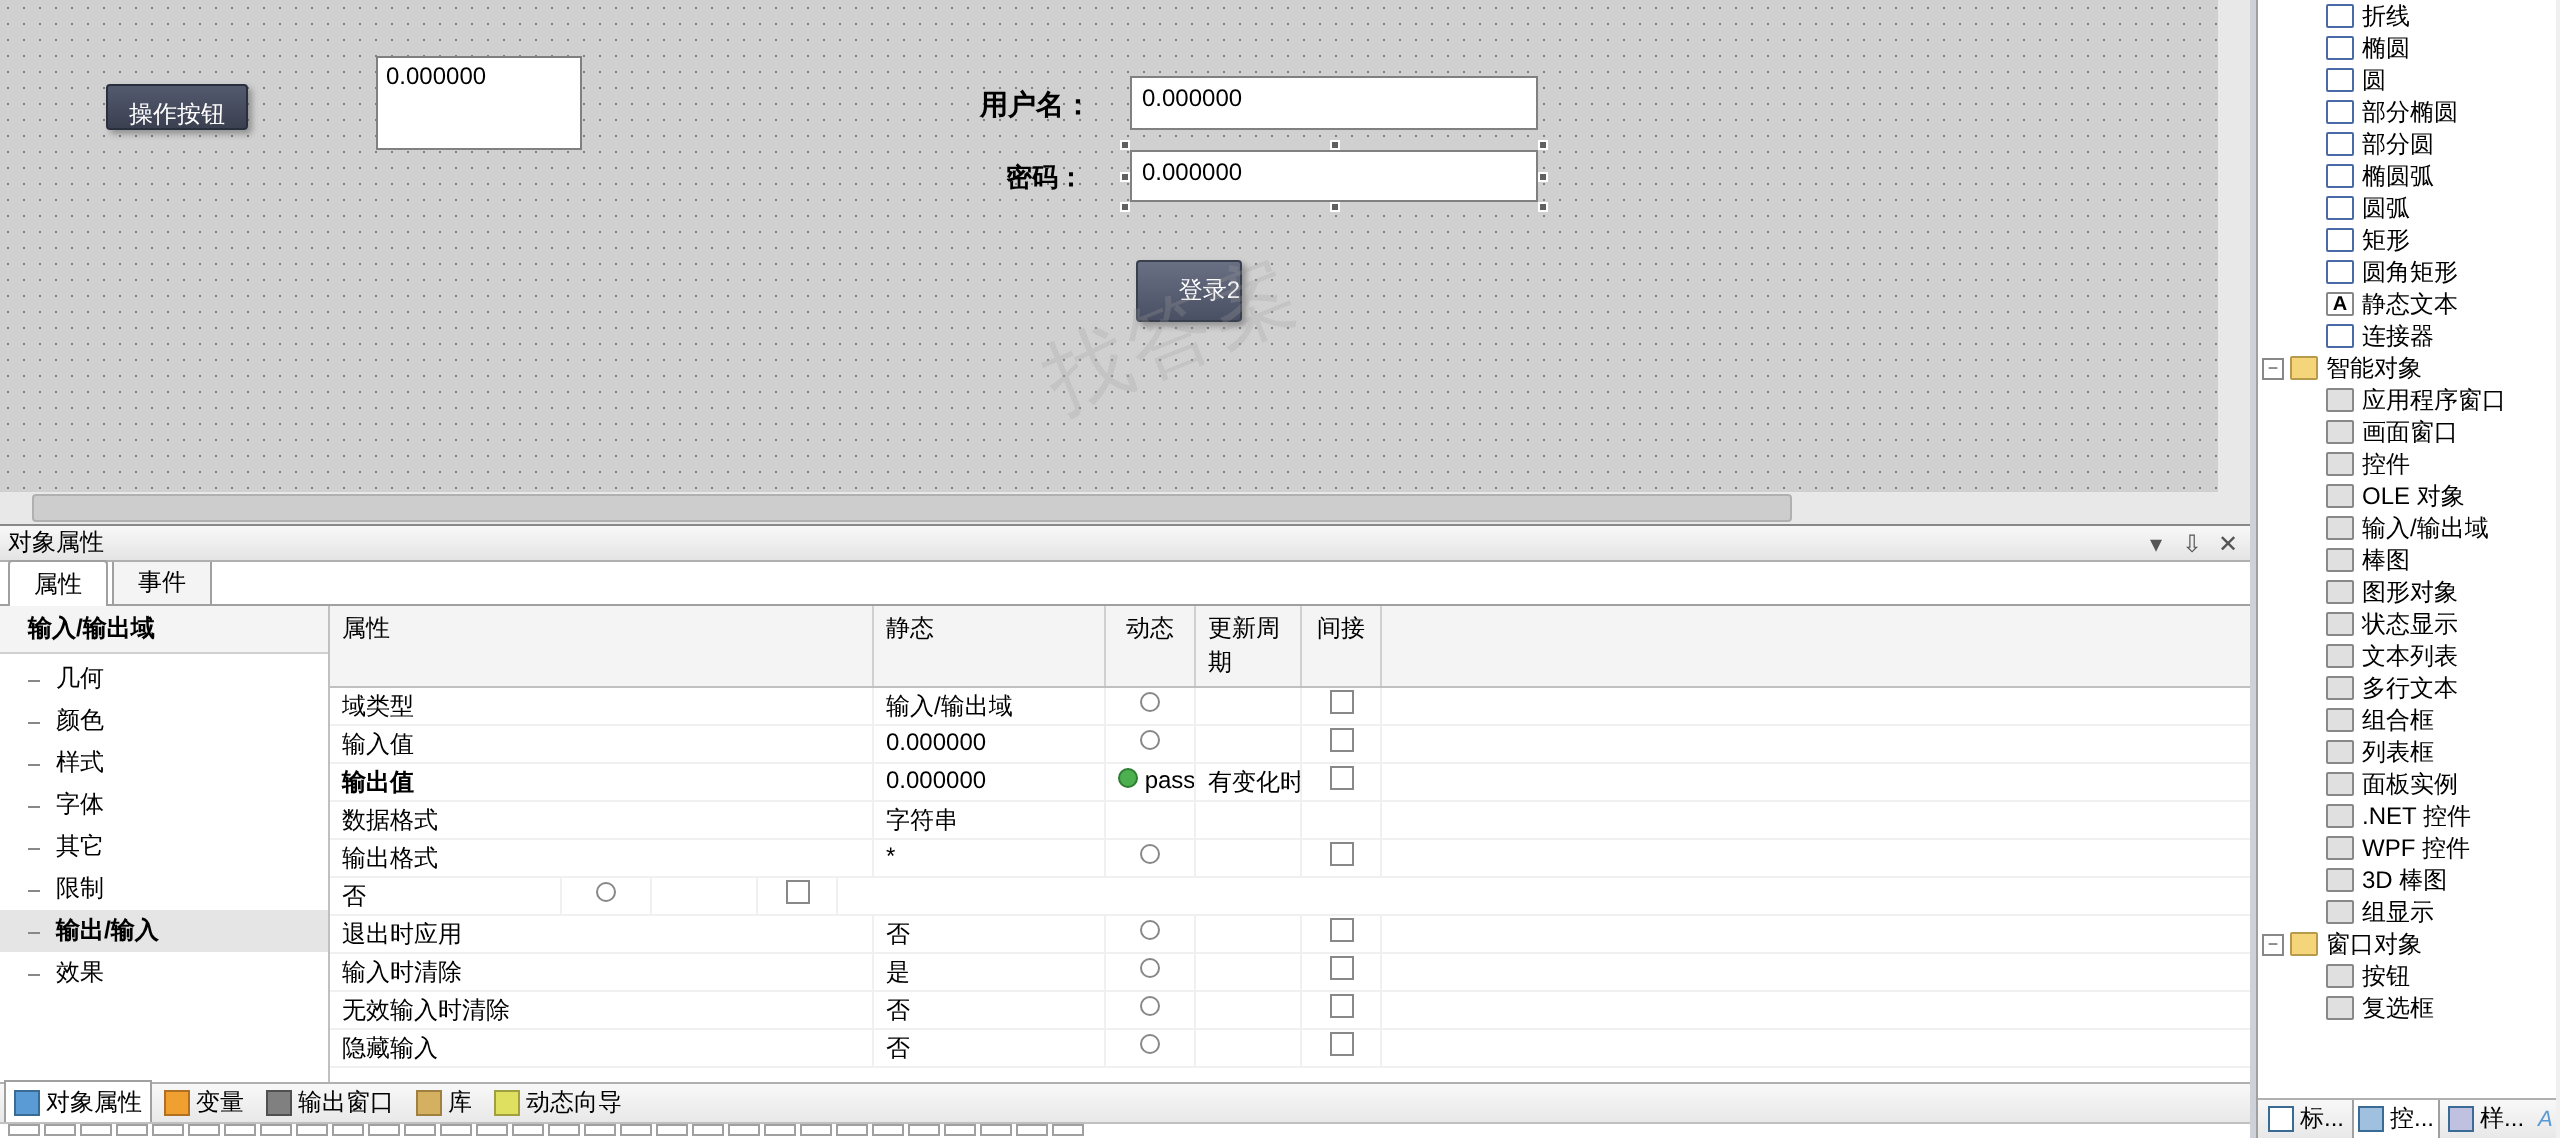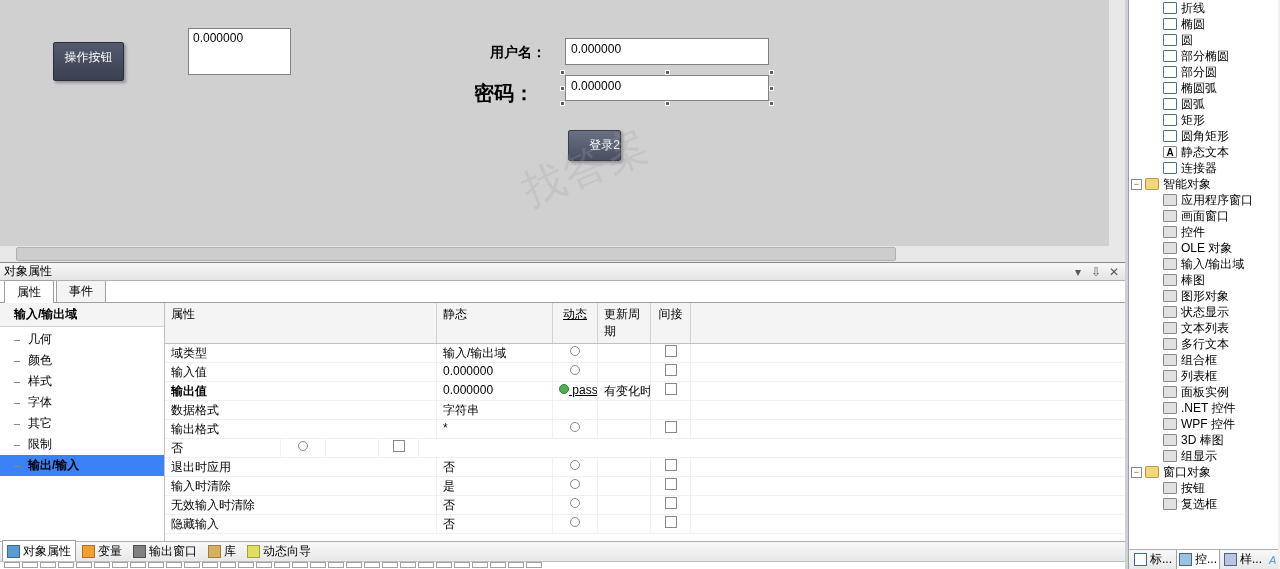--- a/index.html
+++ b/index.html
@@ -10,24 +10,24 @@
 
 
 .canvas-wrap { height: 262px; background: #fff; display: flex; flex-direction: column; }
 .canvas-scroll { flex: 1; overflow: hidden; position: relative; border-right: 16px solid #e8e8e8; }
 .canvas { position: absolute; inset: 0; background-image: radial-gradient(circle, #808080 0.7px, transparent 0.7px); background-size: 8px 8px; background-color: #d0d0d0; }
 .canvas-hsb { height: 16px; background: #e8e8e8; position: relative; }
 .canvas-hsb .thumb { position: absolute; left: 16px; width: 880px; height: 14px; top: 1px; background: #cdcdcd; border: 1px solid #b0b0b0; border-radius: 2px; }
 .canvas-vsb { position: absolute; right: -16px; top: 0; bottom: 0; width: 16px; background: #e8e8e8; }
 .canvas-vsb .thumb { position: absolute; top: 2px; left: 1px; width: 14px; height: 220px; background: #cdcdcd; border: 1px solid #b0b0b0; border-radius: 2px; }
 
-.op-btn { position: absolute; left: 53px; top: 42px; width: 71px; height: 39px; background: linear-gradient(#545a6e,#3a4050); color: #fff; border: 1px solid #2a2f3d; border-radius: 2px; text-align: center; line-height: 29px; box-shadow: 2px 2px 3px rgba(0,0,0,.3); }
+.op-btn { position: absolute; left: 53px; top: 42px; width: 71px; height: 23px; background: linear-gradient(#545a6e,#3a4050); color: #fff; border: 1px solid #2a2f3d; border-radius: 2px; text-align: center; line-height: 29px; box-shadow: 2px 2px 3px rgba(0,0,0,.3); }
 .io1 { position: absolute; left: 188px; top: 28px; width: 103px; height: 47px; background: #fff; border: 1px solid #808080; padding: 2px 4px; }
 .lbl-user { position: absolute; left: 490px; top: 44px; font-weight: bold; font-size: 14px; }
-.lbl-pass { position: absolute; left: 474px; top: 80px; font-weight: bold; font-size: 20px; }
+.lbl-pass { position: absolute; left: 503px; top: 80px; font-weight: bold; font-size: 13px; }
 .io-user { position: absolute; left: 565px; top: 38px; width: 204px; height: 27px; background: #fff; border: 1px solid #808080; padding: 3px 5px; }
 .io-pass-wrap { position: absolute; left: 563px; top: 73px; width: 208px; height: 30px; }
 .io-pass { position: absolute; left: 2px; top: 2px; width: 204px; height: 26px; background: #fff; border: 1px solid #808080; padding: 3px 5px; }
 .sel-handle { position: absolute; width: 5px; height: 5px; background: #606060; border: 1px solid #fff; }
 .login-btn { position: absolute; left: 568px; top: 130px; width: 53px; height: 31px; background: linear-gradient(#6a7084,#4a5064); color: #fff; border: 1px solid #3a3f4d; border-radius: 2px; text-align: right; line-height: 29px; box-shadow: 2px 2px 3px rgba(0,0,0,.3); }
 
 .watermark { position: absolute; left: 520px; top: 140px; font-size: 42px; color: rgba(160,160,160,.25); transform: rotate(-22deg); pointer-events: none; letter-spacing: 2px; }
 
 
 .prop-panel { flex: 1; background: #fff; border-top: 1px solid #888; display: flex; flex-direction: column; }
@@ -38,28 +38,28 @@
 .prop-tab { padding: 3px 12px 2px; border: 1px solid #a0a0a0; border-bottom: none; background: #f4f4f4; margin-right: 2px; border-radius: 2px 2px 0 0; cursor: pointer; }
 .prop-tab.active { background: #fff; position: relative; top: 1px; }
 
 .prop-body { flex: 1; display: flex; overflow: hidden; border-top: none; }
 .cat-col { width: 165px; border-right: 1px solid #c0c0c0; overflow-y: auto; }
 .cat-title { font-weight: bold; padding: 3px 14px; background: #f4f4f4; border-bottom: 1px solid #d0d0d0; }
 .cat-list { padding: 2px 0; }
 .cat-item { padding: 2px 4px 2px 28px; cursor: pointer; position: relative; }
 .cat-item::before { content: ''; position: absolute; left: 14px; top: 50%; width: 6px; height: 1px; background: #888; }
 .cat-item.bold { font-weight: bold; }
-.cat-item.active { background: #3b82f6; }
+.cat-item.active { background: #e5e5e5; }
 
 .grid-col { flex: 1; overflow: auto; position: relative; }
 .grid-hdr { display: flex; background: #f4f4f4; border-bottom: 1px solid #c0c0c0; position: sticky; top: 0; }
 .grid-hdr > div { padding: 3px 6px; border-right: 1px solid #d0d0d0; }
 .col-attr { width: 272px; }
 .col-static { width: 116px; }
-.col-dyn { width: 45px; text-align: center; text-decoration: underline; }
+.col-dyn { width: 45px; text-align: center; }
 .col-upd { width: 53px; }
 .col-ind { width: 40px; text-align: center; }
 .grid-row { display: flex; border-bottom: 1px solid #f0f0f0; height: 19px; }
 .grid-row > div { padding: 1px 6px; border-right: 1px solid #f0f0f0; overflow: hidden; white-space: nowrap; }
 .grid-row.bold .col-attr { font-weight: bold; }
 .bulb { display: inline-block; width: 10px; height: 10px; border-radius: 50%; border: 1px solid #888; background: #fff; }
 .bulb.green { background: #4caf50; border-color: #2e7d32; }
 .chk { display: inline-block; width: 12px; height: 12px; border: 1px solid #888; background: #fff; }
 
 
@@ -143,20 +143,21 @@
       <div class="cat-col">
         <div class="cat-title">输入/输出域</div>
         <div class="cat-list" id="cat-list">
             <div class="cat-item">几何</div>
             <div class="cat-item">颜色</div>
             <div class="cat-item">样式</div>
             <div class="cat-item">字体</div>
             <div class="cat-item">其它</div>
             <div class="cat-item">限制</div>
             <div class="cat-item bold active">输出/输入</div>
+            <div class="cat-item">效果</div>
           </div>
       </div>
       <div class="grid-col">
         <div class="grid-hdr">
           <div class="col-attr">属性</div>
           <div class="col-static">静态</div>
           <div class="col-dyn">动态</div>
           <div class="col-upd">更新周期</div>
           <div class="col-ind">间接</div>
         </div>

